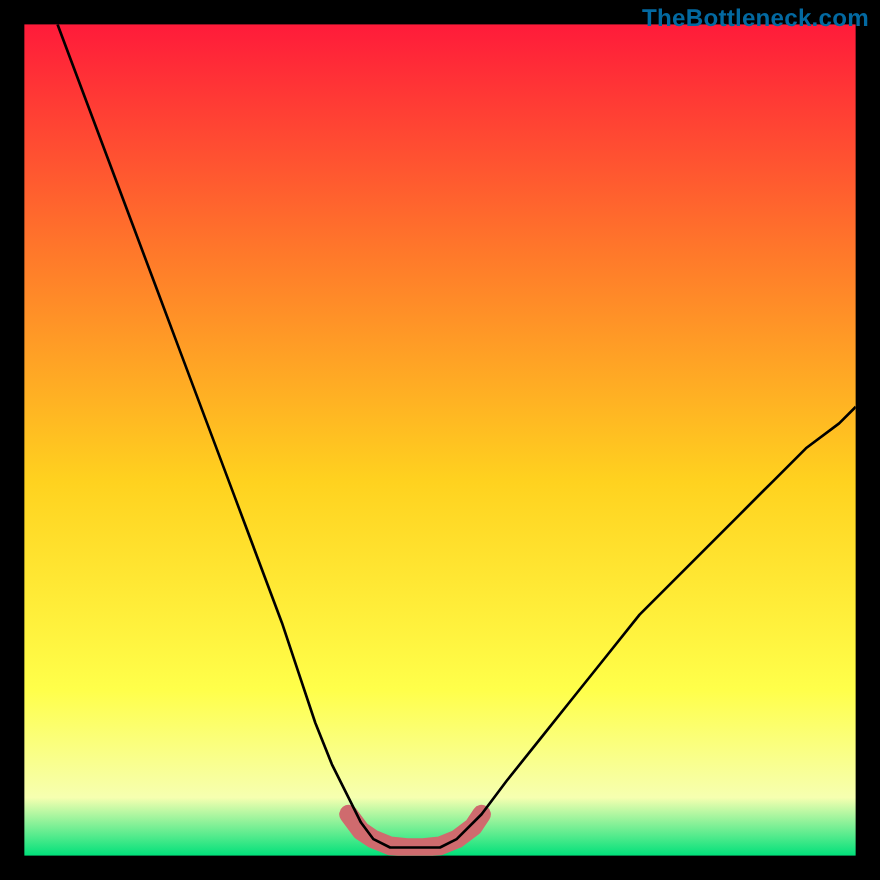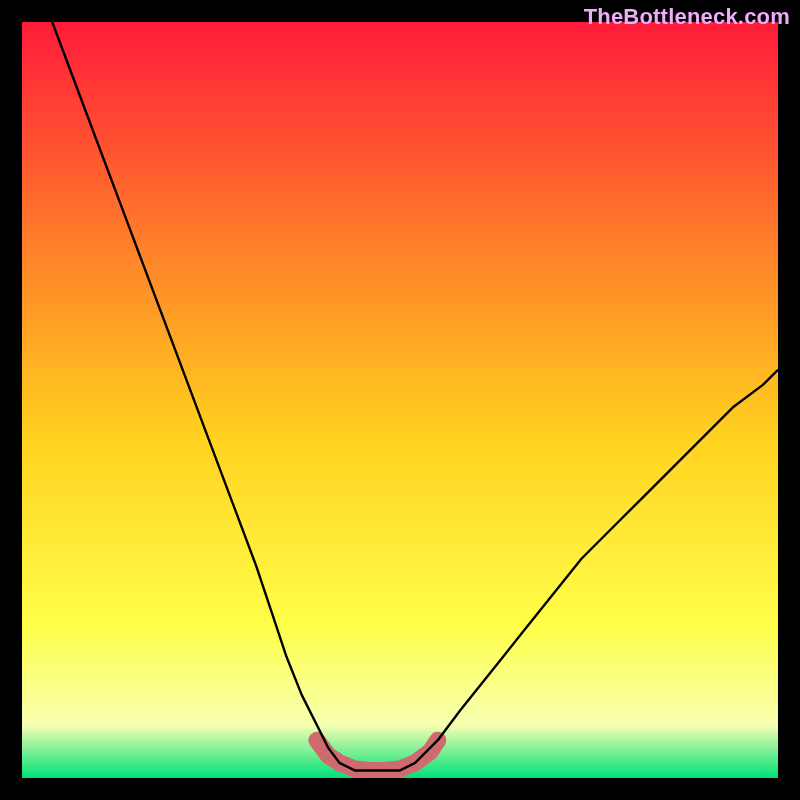--- a/index.html
+++ b/index.html
@@ -14,21 +14,21 @@
   .frame {
     position: relative;
     width: 800px;
     height: 800px;
     background: #000;
   }
   .watermark {
     position: absolute;
     top: 4px;
     right: 10px;
-    color: #f0abfc;
+    color: #0369a1;
     font-size: 22px;
     font-weight: 600;
     letter-spacing: 0.2px;
     z-index: 10;
   }
   .plot {
     position: absolute;
     left: 22px;
     top: 22px;
     width: 756px;

